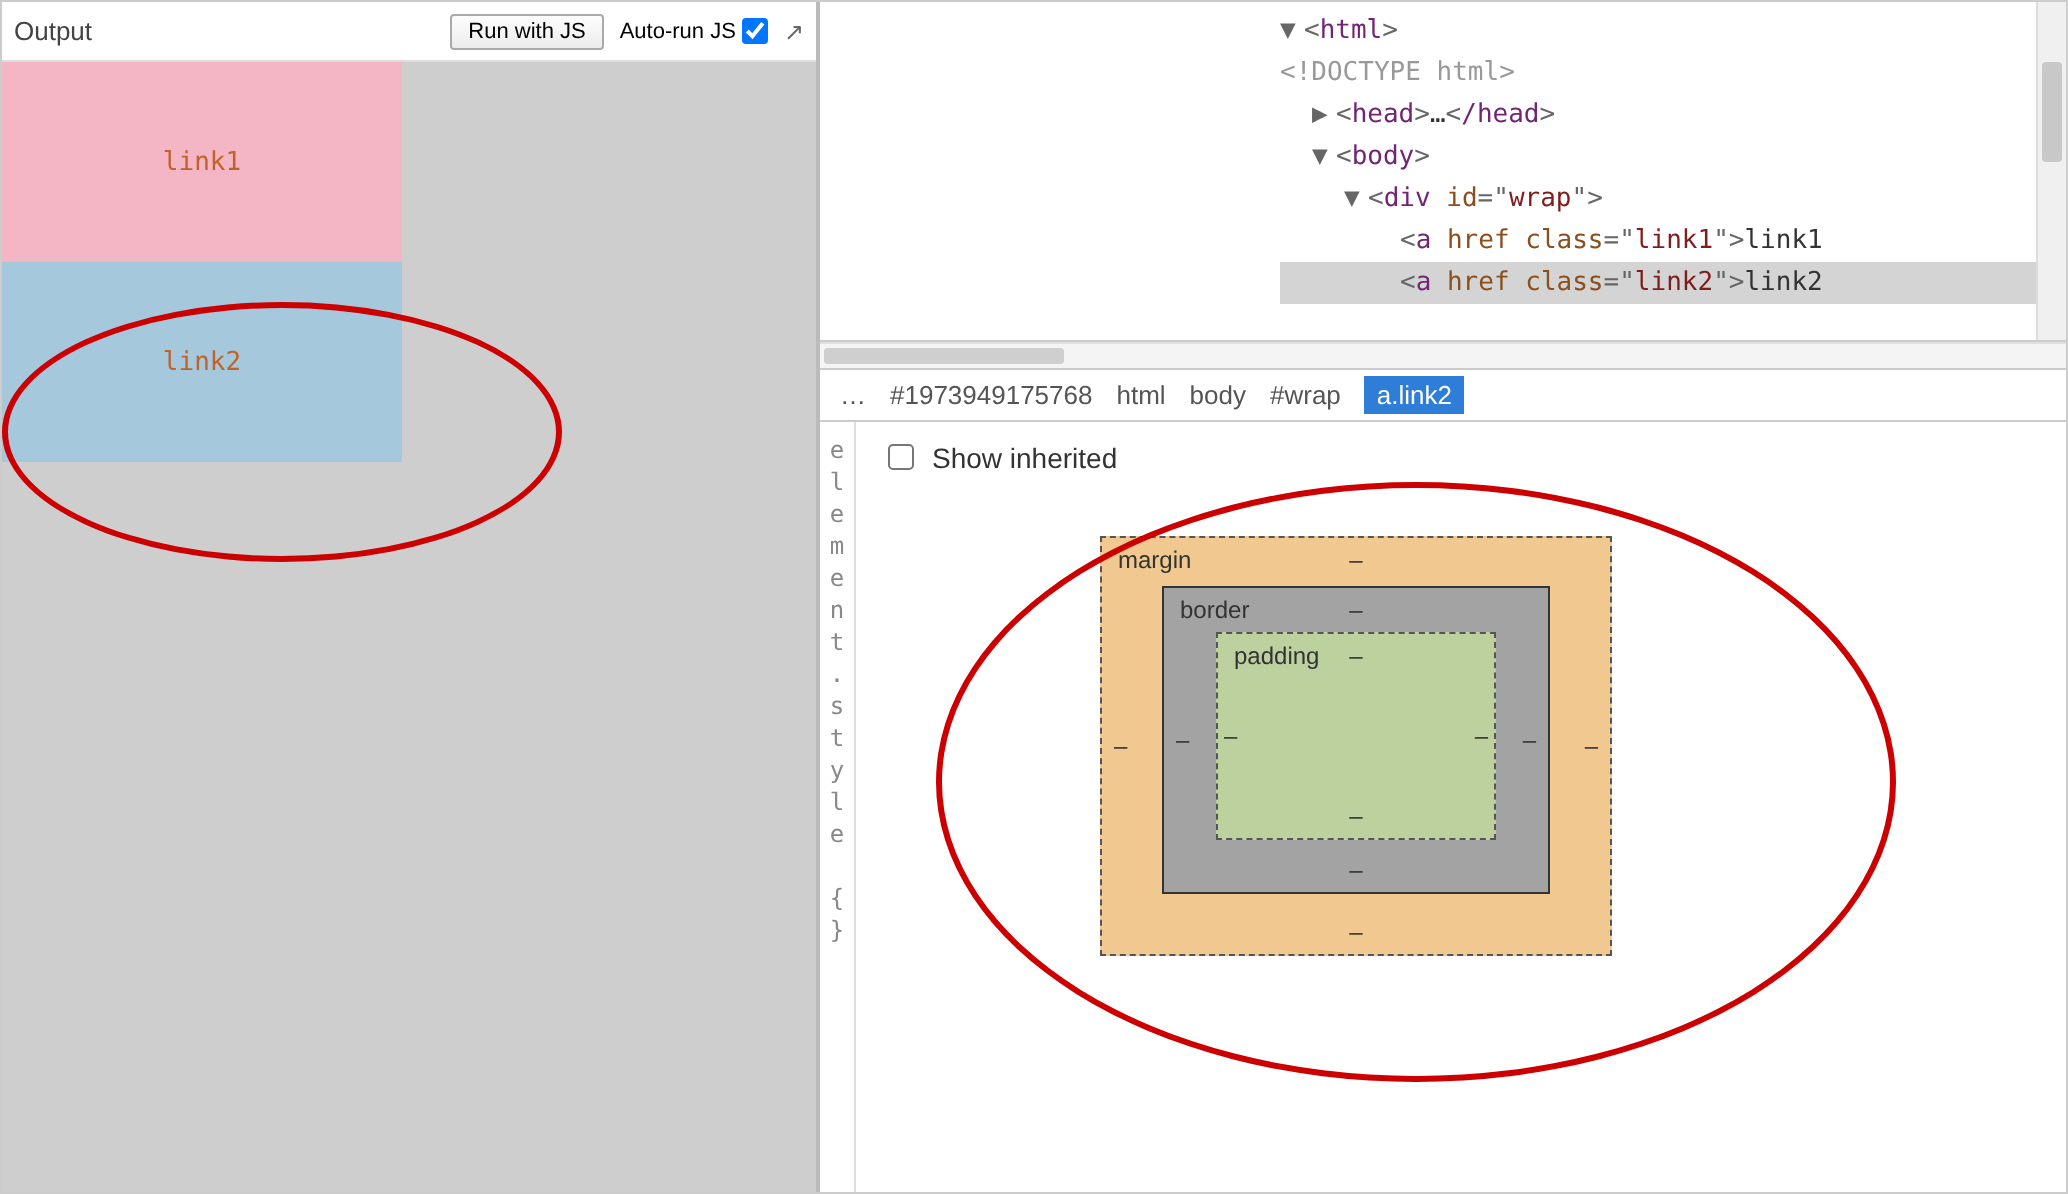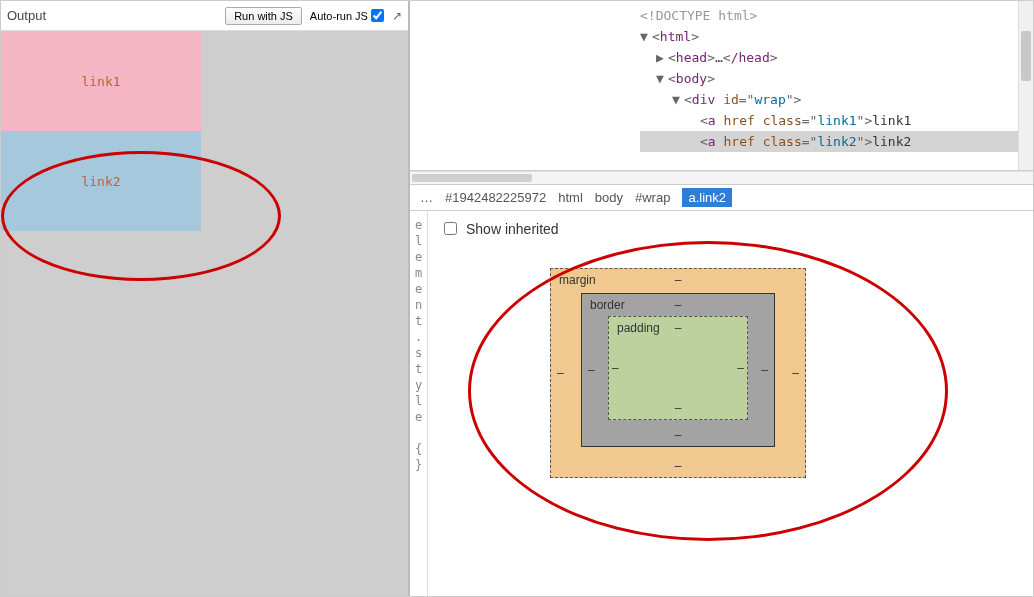--- a/index.html
+++ b/index.html
@@ -93,21 +93,21 @@
     line-height: 21px;
     padding-left: 230px;
     padding-top: 4px;
     color: #666;
     border-bottom: 1px solid #ccc;
   }
   .dom-tree .line { white-space: pre; }
   .decl { color: #999; }
   .tag { color: #732573; }
   .attr-name { color: #8b4f1d; }
-  .attr-val { color: #0369a1; }
+  .attr-val { color: #7f1d1d; }
   .text-node { color: #333; }
   .arrow { color: #666; display: inline-block; width: 12px; }
   .line.selected {
     background: #d4d4d4;
   }
   .dom-scrollbar {
     position: absolute;
     right: 0; top: 0; bottom: 0;
     width: 15px;
     background: #f0f0f0;
@@ -294,39 +294,39 @@
         <div class="link-box link1">link1</div>
         <div class="link-box link2">link2</div>
       </div>
       <div class="red-ellipse-left"></div>
     </div>
   </div>
 
   <div class="right-panel">
 
     <div class="dom-tree">
+      <div class="line"><span class="arrow">▼</span>&lt;<span class="tag">html</span>&gt;</div>
       <div class="line decl">&lt;!DOCTYPE html&gt;</div>
-      <div class="line"><span class="arrow">▼</span>&lt;<span class="tag">html</span>&gt;</div>
       <div class="line" style="padding-left:16px"><span class="arrow">▶</span>&lt;<span class="tag">head</span>&gt;<span class="text-node">…</span>&lt;<span class="tag">/head</span>&gt;</div>
       <div class="line" style="padding-left:16px"><span class="arrow">▼</span>&lt;<span class="tag">body</span>&gt;</div>
       <div class="line" style="padding-left:32px"><span class="arrow">▼</span>&lt;<span class="tag">div</span> <span class="attr-name">id</span>="<span class="attr-val">wrap</span>"&gt;</div>
       <div class="line" style="padding-left:60px">&lt;<span class="tag">a</span> <span class="attr-name">href</span> <span class="attr-name">class</span>="<span class="attr-val">link1</span>"&gt;<span class="text-node">link1</span></div>
       <div class="line selected" style="padding-left:60px">&lt;<span class="tag">a</span> <span class="attr-name">href</span> <span class="attr-name">class</span>="<span class="attr-val">link2</span>"&gt;<span class="text-node">link2</span></div>
       <div class="dom-scrollbar">
           <div class="thumb"></div>
         </div>
     </div>
 
     <div class="hscroll">
         <div class="thumb"></div>
       </div>
 
     <div class="breadcrumb">
       <span class="crumb">…</span>
-      <span class="crumb">#1942482225972</span>
+      <span class="crumb">#1973949175768</span>
       <span class="crumb">html</span>
       <span class="crumb">body</span>
       <span class="crumb">#wrap</span>
       <span class="crumb active">a.link2</span>
     </div>
 
 
     <div class="styles-body">
       <div class="left-gutter">e
 l

